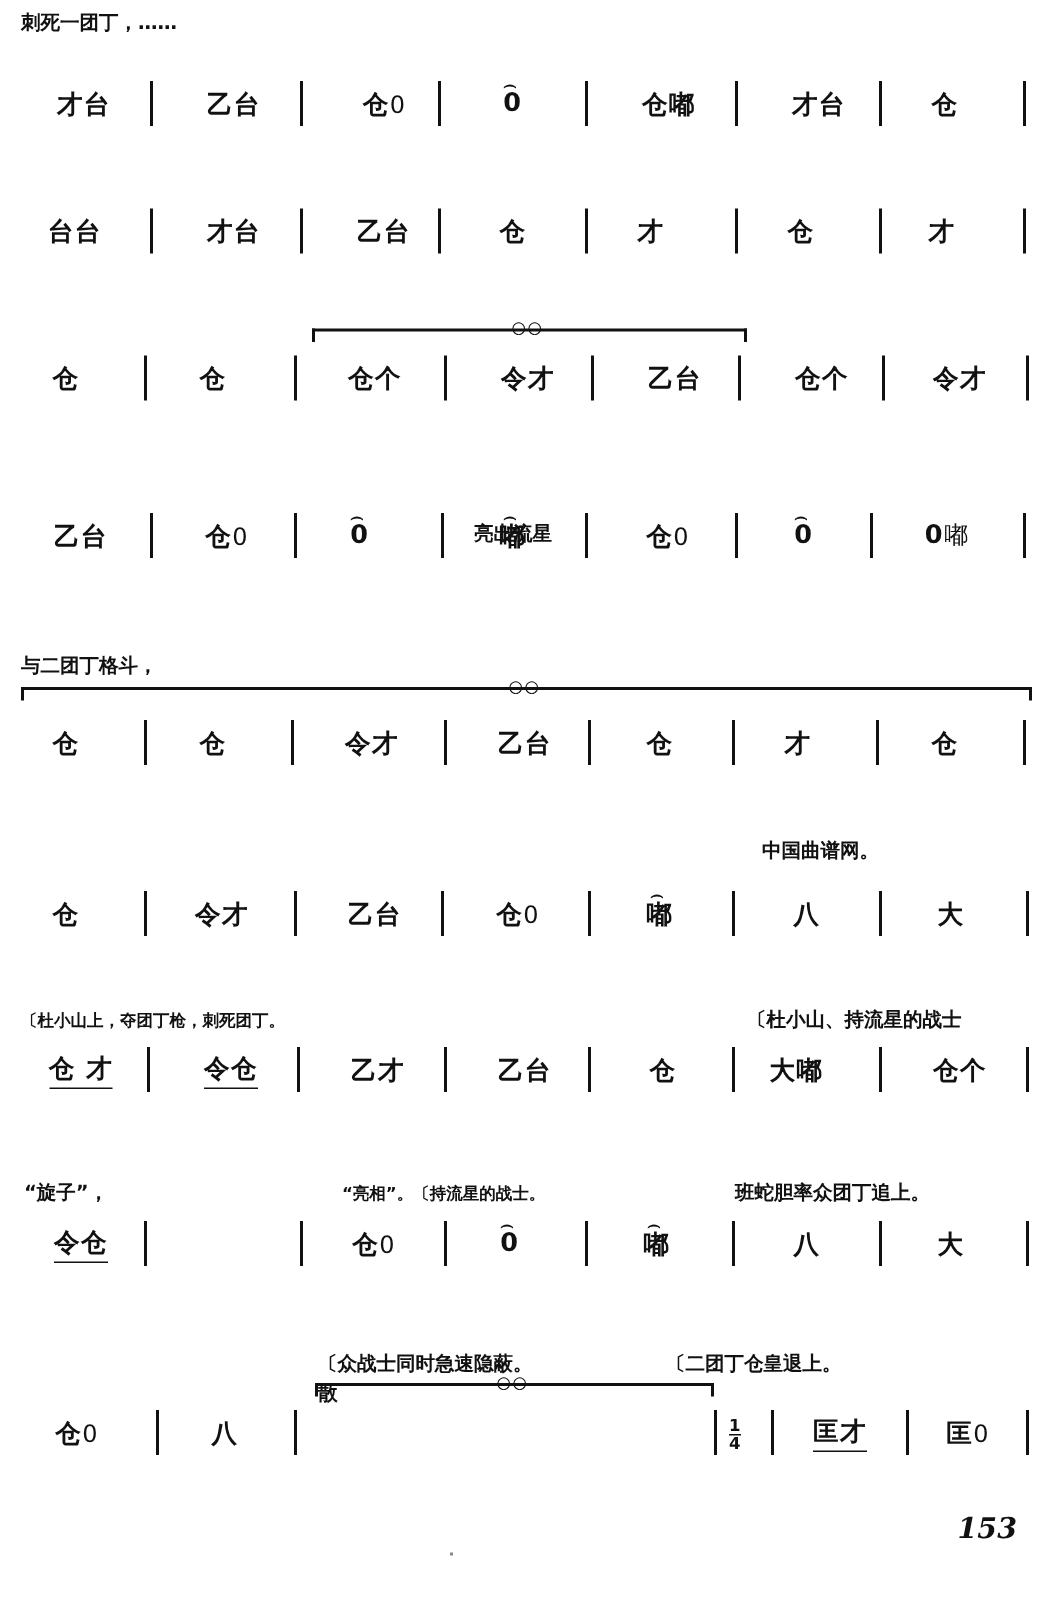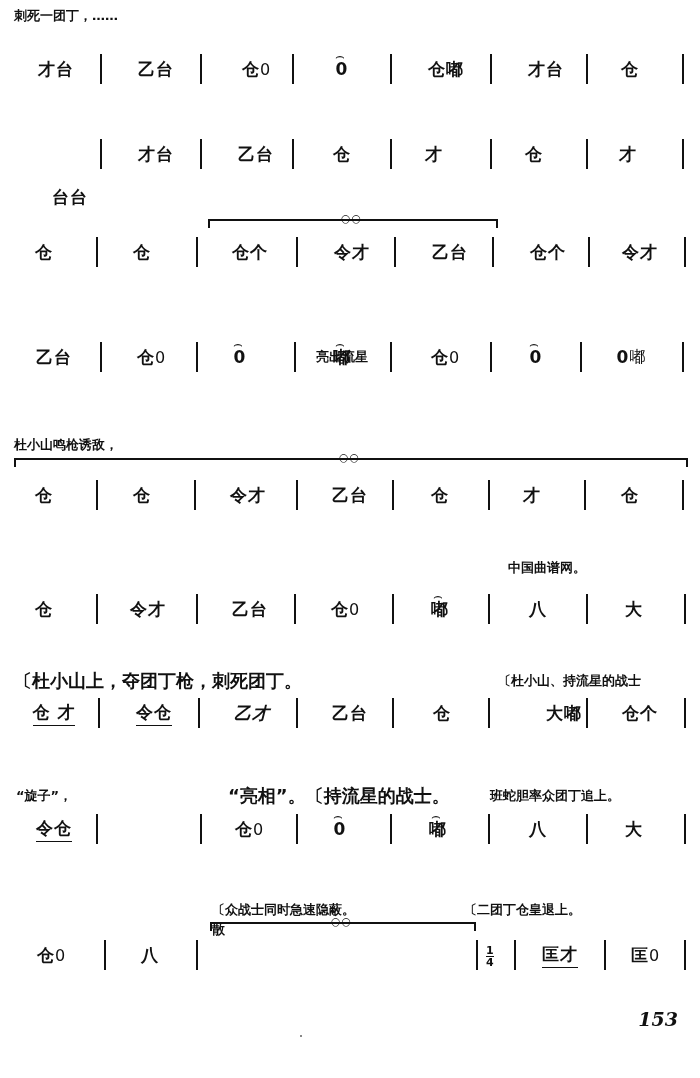--- a/index.html
+++ b/index.html
@@ -24,21 +24,21 @@
   
   .anno {
     position: absolute;
     font-size: 13px;
     line-height: 15px;
     color: #111;
     white-space: nowrap;
     font-family: "DejaVu Sans", sans-serif;
     font-weight: 600;
   }
-  .anno.small { font-size: 18px; }
+  .anno.small { font-size: 11px; }
 
   
   .row {
     position: absolute;
     left: 0;
     width: 700px;
     height: 34px;
   }
   .cellwrap {
     position: absolute;
@@ -143,29 +143,29 @@
   }
 </style>
 </head>
 <body>
 
 <div class="page">
 
   <div id="annotations">
       <div class="anno" style="left: 14px; top: 8px;">刺死一团丁，……</div>
       <div class="anno" style="left: 316px; top: 318px; margin-top: 31px;">亮出流星</div>
-      <div class="anno" style="left: 14px; top: 437px;">杜小山鸣枪诱敌，</div>
+      <div class="anno" style="left: 14px; top: 437px;">与二团丁格斗，</div>
       <div class="anno" style="left: 508px; top: 560px;">中国曲谱网。</div>
       <div class="anno small" style="left: 14px; top: 673px;">〔杜小山上，夺团丁枪，刺死团丁。</div>
       <div class="anno" style="left: 498px; top: 673px;">〔杜小山、持流星的战士</div>
       <div class="anno" style="left: 16px; top: 788px;">“旋子”，</div>
       <div class="anno small" style="left: 228px; top: 788px;">“亮相”。〔持流星的战士。</div>
       <div class="anno" style="left: 490px; top: 788px;">班蛇胆率众团丁追上。</div>
       <div class="anno" style="left: 212px; top: 902px;">〔众战士同时急速隐蔽。</div>
-      <div class="anno" style="left: 464px; top: 902px;">〔二团丁仓皇退上。</div>
+      <div class="anno" style="left: 444px; top: 902px;">〔二团丁仓皇退上。</div>
       <div class="anno" style="left: 212px; top: 922px;">散</div>
     </div>
 
   <div id="rows">
       <div class="row" style="top: 52px;">
         <div class="barline" style="left: 100px;"></div>
         <div class="barline" style="left: 200px;"></div>
         <div class="barline" style="left: 292px;"></div>
         <div class="barline" style="left: 390px;"></div>
         <div class="barline" style="left: 490px;"></div>
@@ -196,21 +196,21 @@
         </div>
       </div>
       <div class="row" style="top: 137px;">
         <div class="barline" style="left: 100px;"></div>
         <div class="barline" style="left: 200px;"></div>
         <div class="barline" style="left: 292px;"></div>
         <div class="barline" style="left: 390px;"></div>
         <div class="barline" style="left: 490px;"></div>
         <div class="barline" style="left: 586px;"></div>
         <div class="barline" style="left: 682px;"></div>
-        <div class="cellwrap" style="left: 30px; width: 80px; margin-top: 43px;">
+        <div class="cellwrap" style="left: 10px; width: 80px;">
           <span class="note">台台</span>
         </div>
         <div class="cellwrap" style="left: 116px; width: 80px;">
           <span class="note">才台</span>
         </div>
         <div class="cellwrap" style="left: 216px; width: 80px;">
           <span class="note">乙台</span>
         </div>
         <div class="cellwrap" style="left: 312px; width: 60px;">
           <span class="note">仓</span>
@@ -364,30 +364,30 @@
         <div class="barline" style="left: 392px;"></div>
         <div class="barline" style="left: 488px;"></div>
         <div class="barline" style="left: 586px;"></div>
         <div class="barline" style="left: 684px;"></div>
         <div class="cellwrap" style="left: 14px; width: 80px;">
           <span class="note uline">仓 才</span>
         </div>
         <div class="cellwrap" style="left: 114px; width: 80px;">
           <span class="note uline">令仓</span>
         </div>
-        <div class="cellwrap" style="left: 212px; width: 80px; font-style: italic;">
+        <div class="cellwrap" style="left: 212px; width: 80px;">
           <span class="note">乙才</span>
         </div>
         <div class="cellwrap" style="left: 310px; width: 80px;">
           <span class="note">乙台</span>
         </div>
         <div class="cellwrap" style="left: 412px; width: 60px;">
           <span class="note">仓</span>
         </div>
-        <div class="cellwrap" style="left: 524px; width: 80px; text-align: center;">
+        <div class="cellwrap" style="left: 491px; width: 80px; text-align: center;">
           <span class="note">大嘟</span>
         </div>
         <div class="cellwrap" style="left: 600px; width: 80px;">
           <span class="note">仓个</span>
         </div>
       </div>
       <div class="row" style="top: 812px;">
         <div class="barline" style="left: 96px;"></div>
         <div class="barline" style="left: 200px;"></div>
         <div class="barline" style="left: 296px;"></div>

